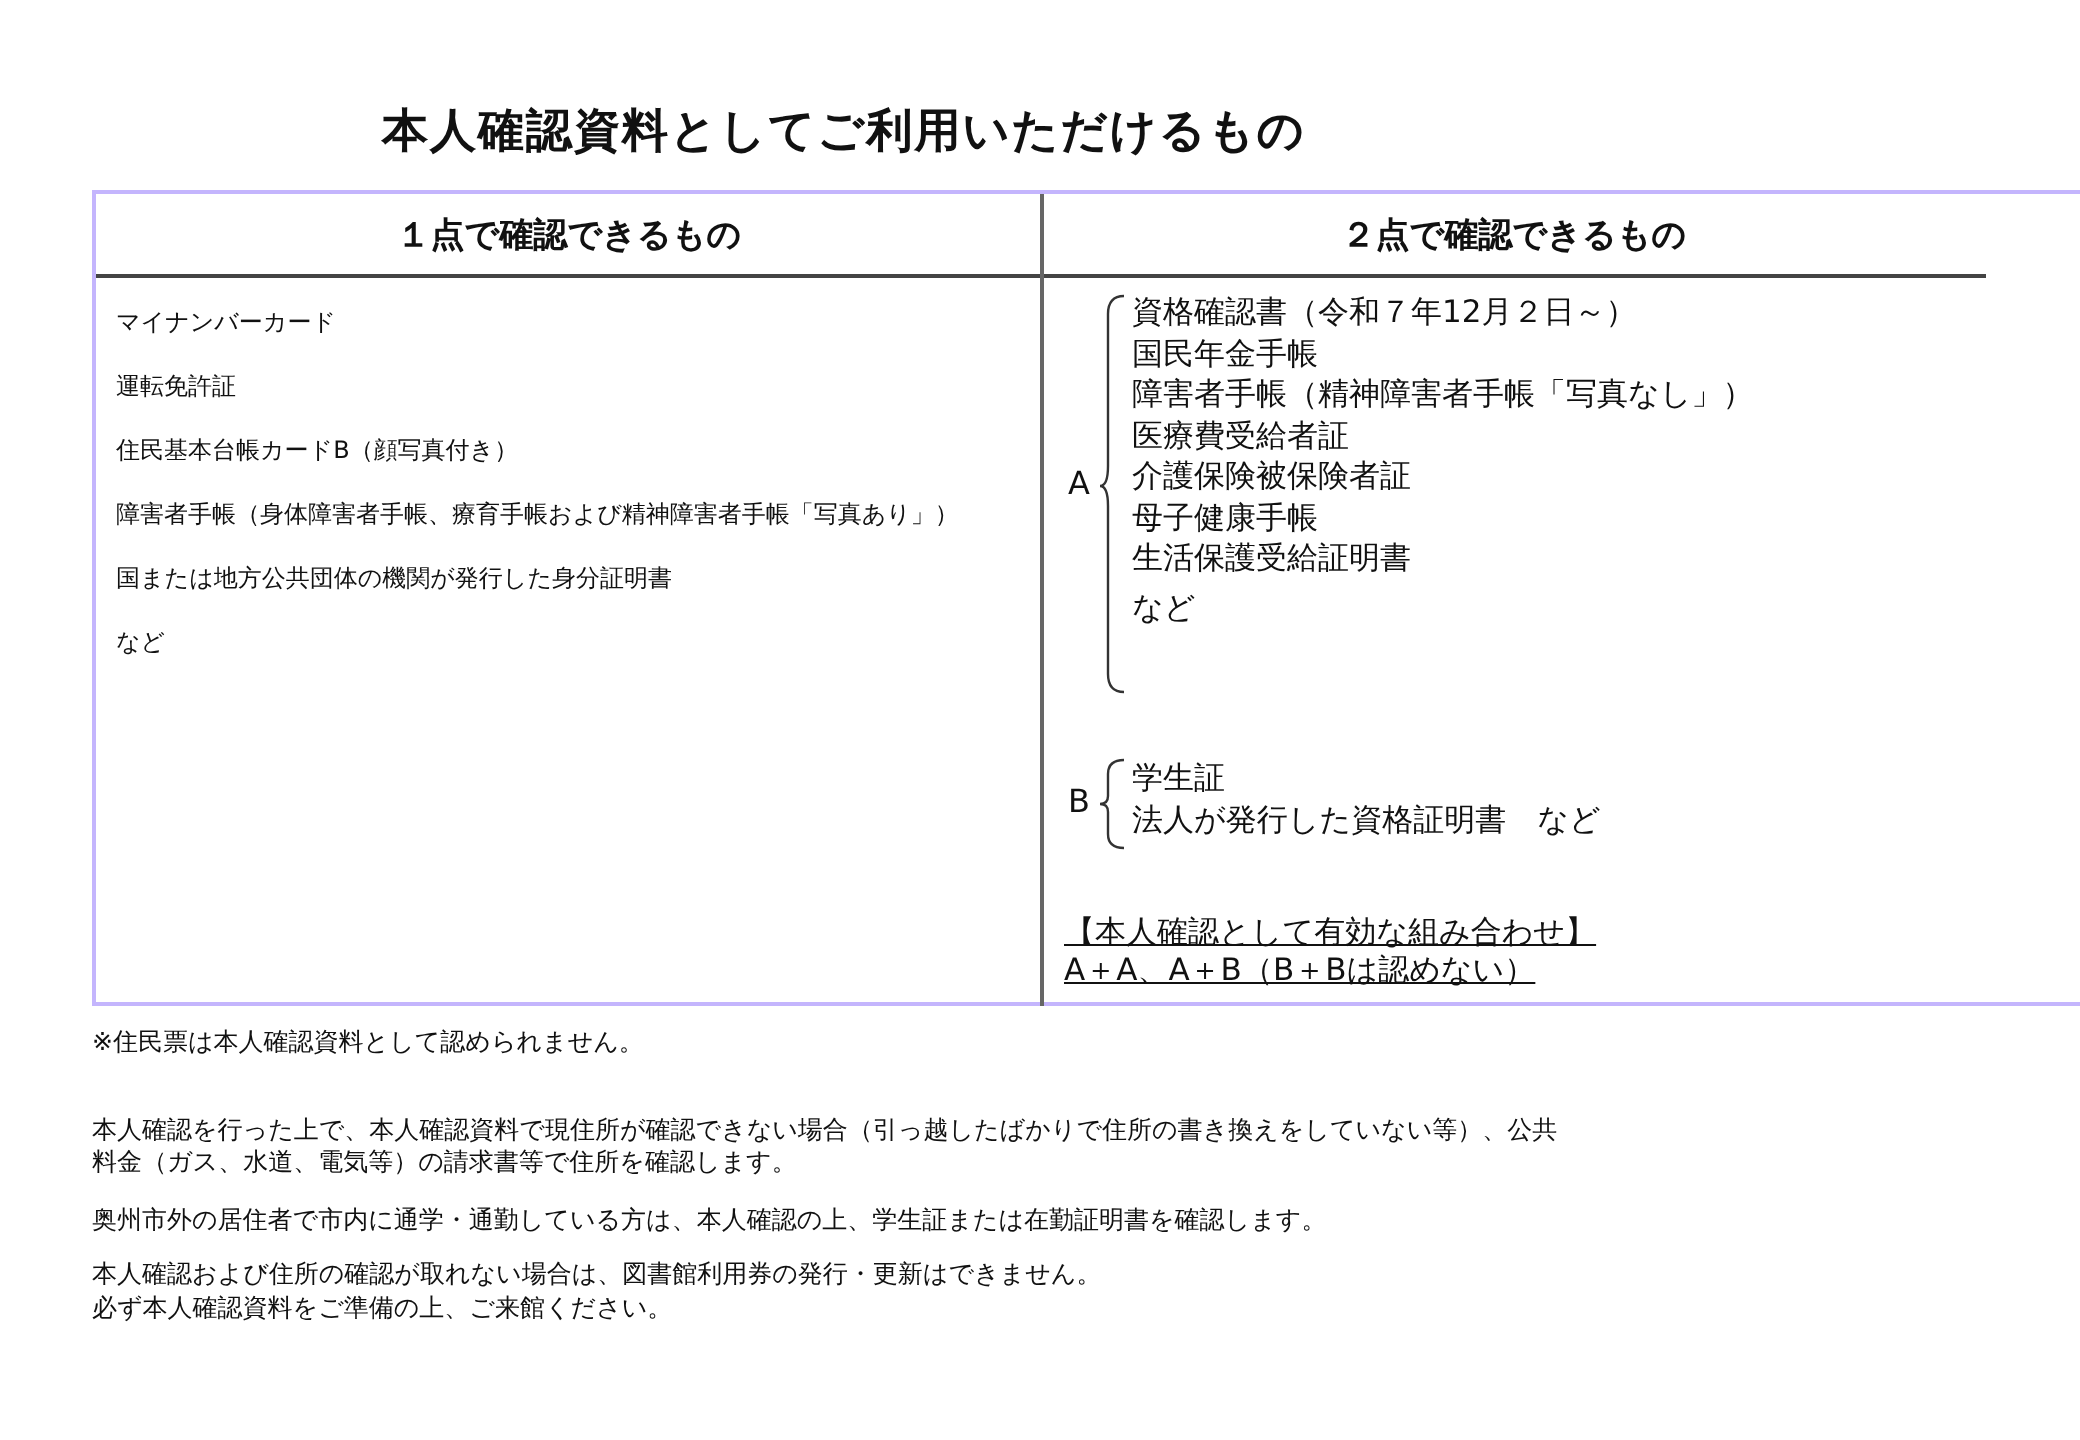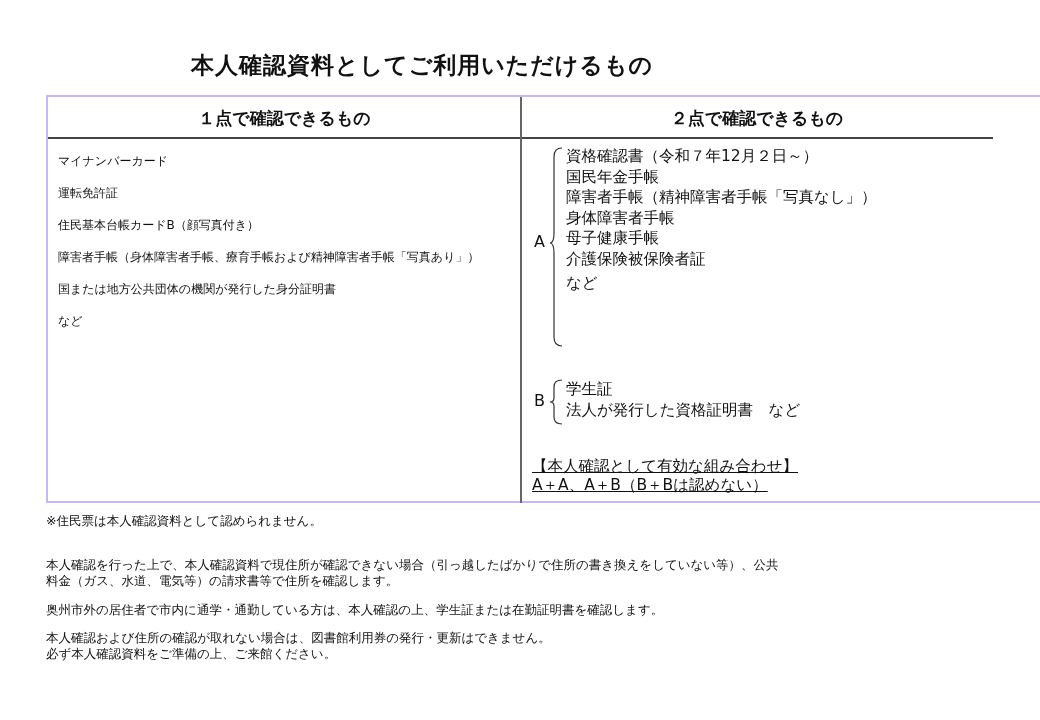--- a/index.html
+++ b/index.html
@@ -65,23 +65,24 @@
   <div class="col-right">
     <div class="grp" style="top:8px;">
       <span class="lab" style="top:85px;">A</span>
       <svg class="brace" style="top:0;" width="14" height="200" viewBox="0 0 14 200">
         <path d="M12 1 Q4 1 4 10 L4 86 Q4 96 0 96 Q4 96 4 106 L4 190 Q4 199 12 199" fill="none" stroke="#333" stroke-width="1.2"></path>
       </svg>
       <div class="items" style="top:-1px;">
         <div>資格確認書（令和７年12月２日～）</div>
         <div>国民年金手帳</div>
         <div>障害者手帳（精神障害者手帳「写真なし」）</div>
-        <div>身体障害者手帳</div>
+        <div>医療費受給者証</div>
+        <div>介護保険被保険者証</div>
         <div>母子健康手帳</div>
-        <div>介護保険被保険者証</div>
+        <div>生活保護受給証明書</div>
         <div style="margin-top:4px;">など</div>
       </div>
     </div>
 
     <div class="grp" style="top:240px;">
       <span class="lab" style="top:12px;">B</span>
       <svg class="brace" style="top:0;" width="14" height="46" viewBox="0 0 14 46">
         <path d="M12 1 Q4 1 4 8 L4 19 Q4 23 0 23 Q4 23 4 27 L4 38 Q4 45 12 45" fill="none" stroke="#333" stroke-width="1.2"></path>
       </svg>
       <div class="items" style="top:0;">
@@ -94,14 +95,14 @@
       <div>【本人確認として有効な組み合わせ】</div>
       <div>A＋A、A＋B（B＋Bは認めない）</div>
     </div>
   </div>
 </div>
 
 <div class="notes" style="top:513px;">※住民票は本人確認資料として認められません。</div>
 <div class="notes" style="top:557px;">本人確認を行った上で、本人確認資料で現住所が確認できない場合（引っ越したばかりで住所の書き換えをしていない等）、公共</div>
 <div class="notes" style="top:573px;">料金（ガス、水道、電気等）の請求書等で住所を確認します。</div>
 <div class="notes" style="top:602px;">奥州市外の居住者で市内に通学・通勤している方は、本人確認の上、学生証または在勤証明書を確認します。</div>
-<div class="notes" style="top:630px;">本人確認および住所の確認が取れない場合は、図書館利用券の発行・更新はできません。</div>
+<div class="notes" style="top:630px;font-family:Liberation Mono, monospace;">本人確認および住所の確認が取れない場合は、図書館利用券の発行・更新はできません。</div>
 <div class="notes" style="top:646px;">必ず本人確認資料をご準備の上、ご来館ください。</div>
 
 </body></html>

